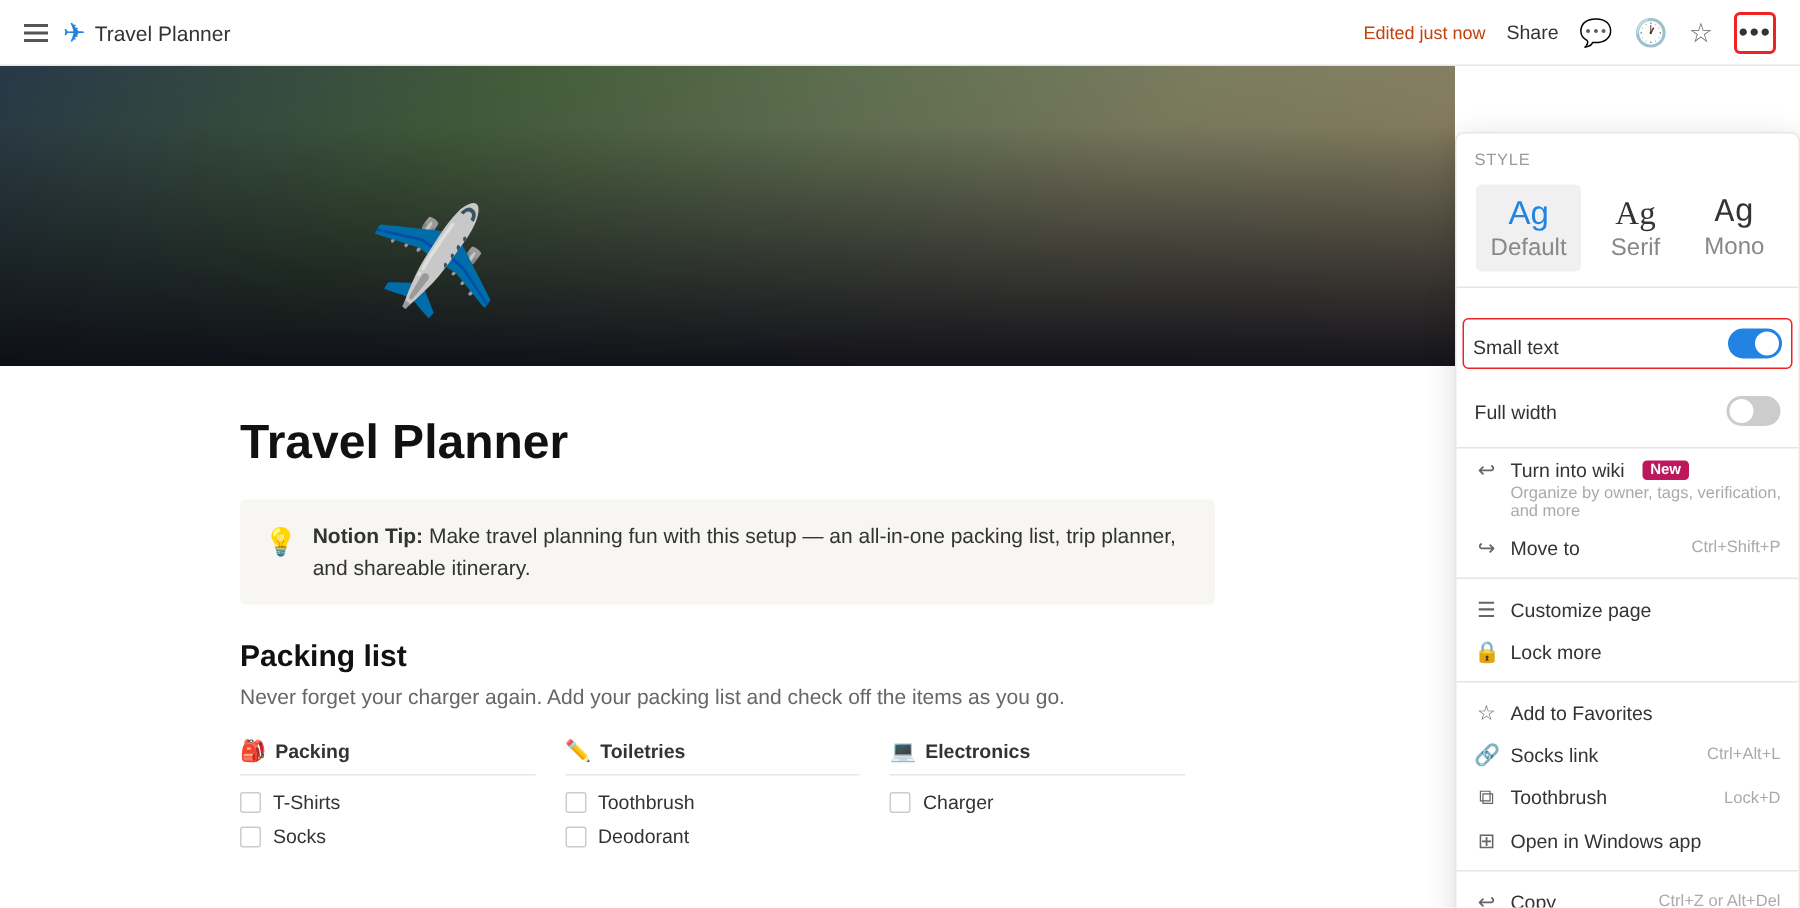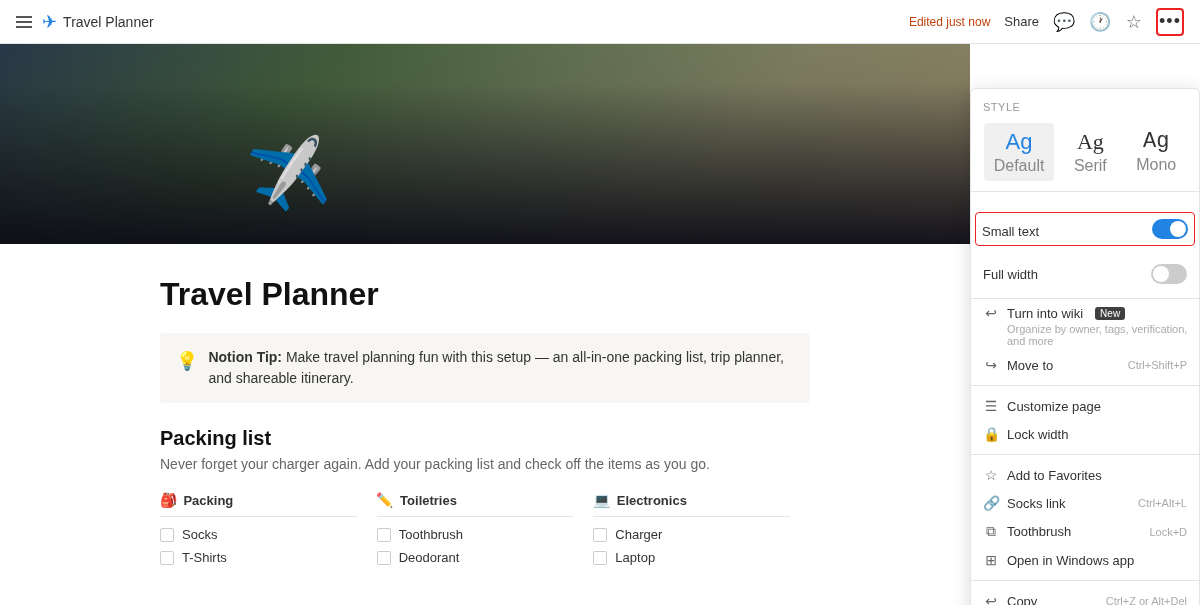--- a/index.html
+++ b/index.html
@@ -98,21 +98,21 @@
 
     
     .menu-item {
       display: flex; align-items: center; justify-content: space-between;
       padding: 6px 12px; font-size: 13px; color: #333; cursor: pointer;
     }
     .menu-item-left { display: flex; align-items: center; gap: 8px; }
     .menu-icon { font-size: 14px; color: #666; width: 16px; text-align: center; }
     .menu-shortcut { font-size: 11px; color: #aaa; }
     .new-badge {
-      font-size: 10px; font-weight: 400; color: #fff; background: #404040;
+      font-size: 10px; font-weight: 700; color: #fff; background: #be185d;
       border-radius: 3px; padding: 1px 5px; margin-left: 4px;
     }
     .wiki-subtitle { font-size: 11px; color: #aaa; padding-left: 36px; margin-top: -4px; margin-bottom: 4px; display: flex; align-items: center; gap: 4px; }
     .separator { height: 1px; background: #e5e5e5; margin: 6px 0; }
 
     
     .help-btn {
       position: absolute; bottom: 16px; right: 16px;
       width: 32px; height: 32px; border-radius: 50%; background: #fff;
       border: 1px solid #ddd; display: flex; align-items: center; justify-content: center;
@@ -179,25 +179,25 @@
       <p class="section-subtitle">Never forget your charger again. Add your packing list and check off the items as you go.</p>
       <div class="columns">
 
         <div class="col">
           <div class="col-header">
             <span class="col-icon">🎒</span>
             <span>Packing</span>
           </div>
           <div class="check-item">
             <div class="checkbox"></div>
+            <span>T-Shirts</span>
+          </div>
+          <div class="check-item">
+            <div class="checkbox"></div>
             <span>Socks</span>
-          </div>
-          <div class="check-item">
-            <div class="checkbox"></div>
-            <span>T-Shirts</span>
           </div>
         </div>
 
         <div class="col">
           <div class="col-header">
             <span class="col-icon">✏️</span>
             <span>Toiletries</span>
           </div>
           <div class="check-item">
             <div class="checkbox"></div>
@@ -210,24 +210,20 @@
         </div>
 
         <div class="col">
           <div class="col-header">
             <span class="col-icon">💻</span>
             <span>Electronics</span>
           </div>
           <div class="check-item">
             <div class="checkbox"></div>
             <span>Charger</span>
-          </div>
-          <div class="check-item">
-            <div class="checkbox"></div>
-            <span>Laptop</span>
           </div>
         </div>
       </div>
     </div>
   </div>
 
   <div class="dropdown-panel">
 
     <div class="style-section">
       <div class="style-label">Style</div>
@@ -286,21 +282,21 @@
     <div class="menu-item">
       <div class="menu-item-left">
         <span class="menu-icon">☰</span>
         <span>Customize page</span>
       </div>
     </div>
 
     <div class="menu-item">
       <div class="menu-item-left">
         <span class="menu-icon">🔒</span>
-        <span>Lock width</span>
+        <span>Lock more</span>
       </div>
     </div>
 
     <div class="separator"></div>
 
     <div class="menu-item">
       <div class="menu-item-left">
         <span class="menu-icon">☆</span>
         <span>Add to Favorites</span>
       </div>

